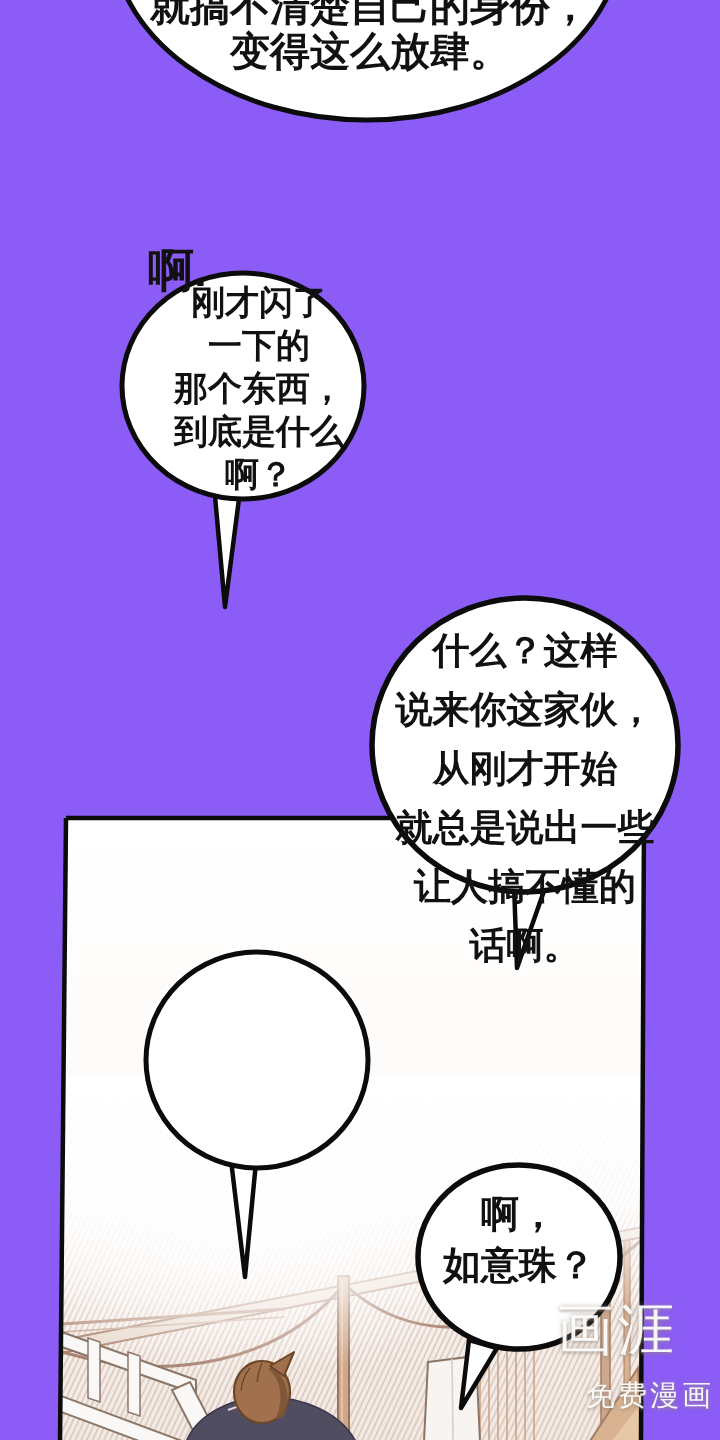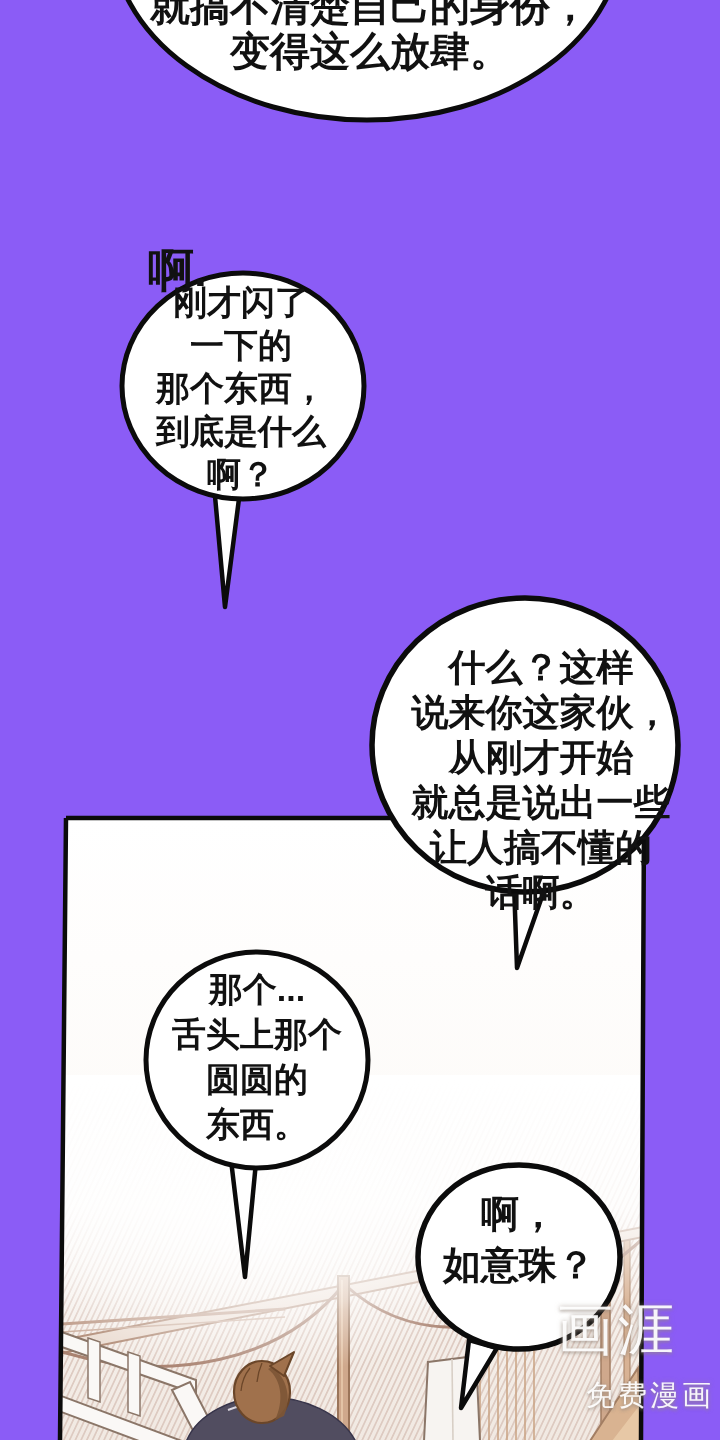--- a/index.html
+++ b/index.html
@@ -4,22 +4,22 @@
 <style>
   html,body{margin:0;padding:0;}
   body{width:720px;height:1440px;background:#ffffff;overflow:hidden;
        font-family:"Liberation Sans","DejaVu Sans",sans-serif;}
   .page{position:relative;width:720px;height:1440px;background:#8b5cf6;overflow:hidden;}
   .scene-svg{position:absolute;left:0;top:0;width:720px;height:1440px;}
   .btext{position:absolute;color:#111;font-weight:bold;text-align:center;
          white-space:pre-line;z-index:5;}
   .b1{left:80px;top:-16px;width:580px;font-size:40px;line-height:45px;}
   .b2-prefix{left:148px;top:246px;width:120px;font-size:46px;line-height:48px;text-align:left;}
-  .b2{left:121px;top:281px;width:240px;font-size:34px;line-height:43px;}
-  .b3{left:386px;top:621px;width:310px;font-size:37px;line-height:45px;margin-top:24px;}
+  .b2{left:139px;top:281px;width:240px;font-size:34px;line-height:43px;}
+  .b3{left:370px;top:621px;width:310px;font-size:37px;line-height:59px;}
   .b4{left:147px;top:967px;width:220px;font-size:34px;line-height:45px;}
   .b5{left:419px;top:1189px;width:200px;font-size:38px;line-height:51px;}
   .watermark{position:absolute;z-index:8;color:rgba(255,255,255,0.93);font-weight:normal;
              text-shadow:0 0 5px rgba(150,138,128,0.65),0 2px 3px rgba(150,138,128,0.45);}
   .wm-logo{left:557px;top:1300px;font-size:56px;letter-spacing:5px;line-height:60px;}
   .wm-tagline{left:586px;top:1378px;font-size:29px;letter-spacing:3px;line-height:34px;}
 </style>
 </head>
 <body>
 
@@ -136,23 +136,19 @@
 一下的
 那个东西，
 到底是什么
 啊？</div>
   <div class="btext b3">什么？这样
 说来你这家伙，
 从刚才开始
 就总是说出一些
 让人搞不懂的
 话啊。</div>
-  <div class="btext b4">那个...
-舌头上那个
-圆圆的
-东西。</div>
   <div class="btext b5">啊，
 如意珠？</div>
 
   <div class="watermark wm-logo">画涯</div>
   <div class="watermark wm-tagline">免费漫画</div>
 
 </div>
 
 </body></html>

